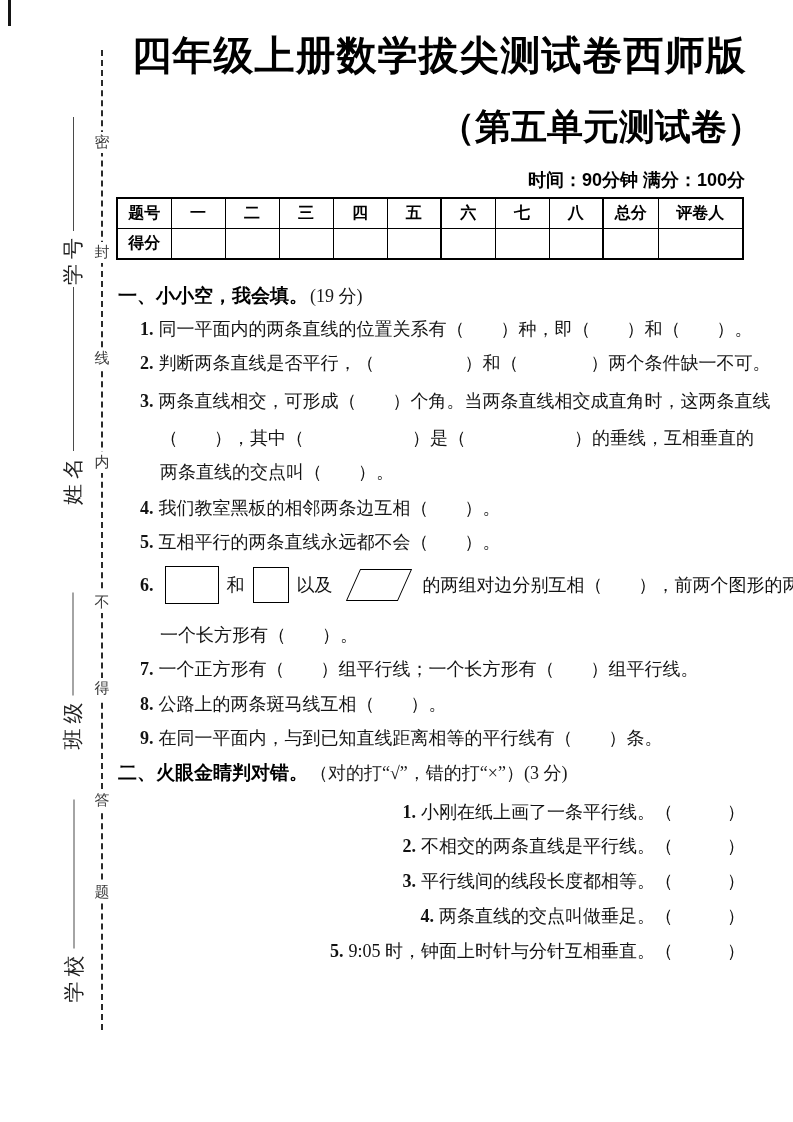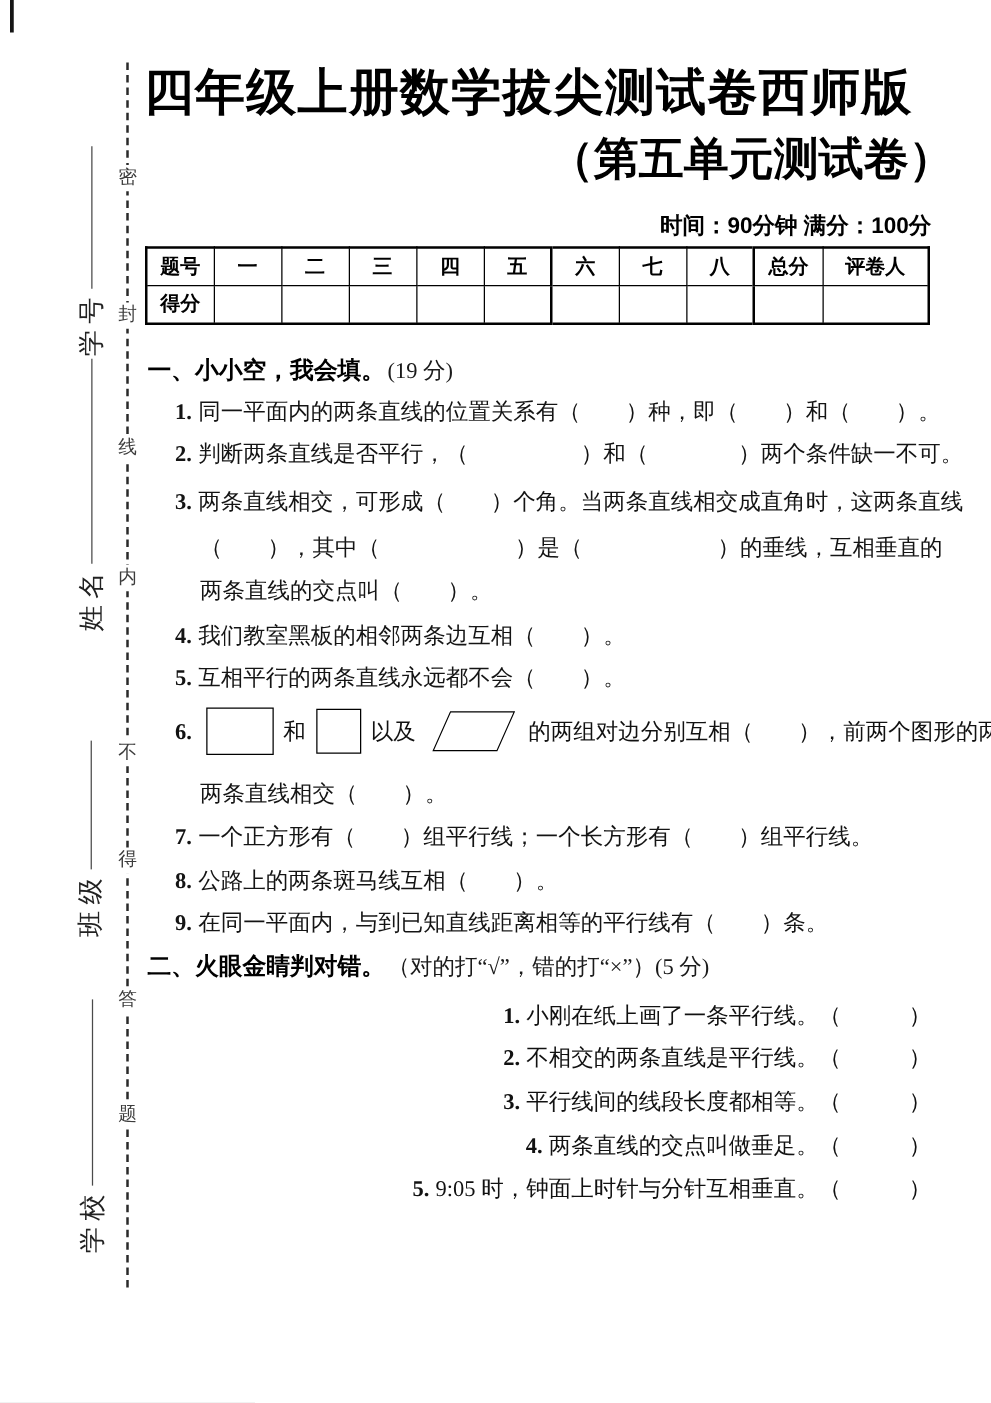--- a/index.html
+++ b/index.html
@@ -16,22 +16,22 @@
     font-size:15px; color:#3c3c3c; background:#fff; padding:3px 0; line-height:1;
   }
   .side-group{
     position:absolute; height:24px; display:flex; align-items:center;
     transform:rotate(-90deg);
   }
   .side-label{font-size:21px; letter-spacing:5px; color:#222; white-space:nowrap; line-height:1;}
   .side-fill-line{flex:1; height:0; border-bottom:1.5px solid #4a4a4a; margin-left:2px;}
   
   .title{
-    position:absolute; left:115px; top:46px; width:648px; margin:0;
-    text-align:left; font-family:"Liberation Sans","DejaVu Sans",sans-serif;
+    position:absolute; left:115px; top:28px; width:648px; margin:0;
+    text-align:center; font-family:"Liberation Sans","DejaVu Sans",sans-serif;
     font-size:40px; font-weight:900; letter-spacing:1px; color:#000;
   }
   .subtitle{
     position:absolute; left:115px; top:103px; width:648px; margin:0;
     text-align:right; font-family:"Liberation Sans","DejaVu Sans",sans-serif;
     font-size:36px; font-weight:900; color:#000;
   }
   .info{
     position:absolute; left:115px; top:168px; width:630px; text-align:right;
     font-family:"Liberation Sans","DejaVu Sans",sans-serif; font-size:18px; font-weight:700; color:#000;
@@ -168,28 +168,28 @@
     <span class="q-num">6.</span>
     <span class="shape-rect"></span>
     <span>和</span>
     <span class="shape-square"></span>
     <span>以及</span>
     <span class="shape-para-wrap">
         <span class="shape-para"></span>
       </span>
     <span>的两组对边分别互相（　　），前两个图形的两</span>
   </div>
-  <div class="q-line" style="top:622px;left:160px"><span class="q-num"></span><span>两条直线相交（　　）。</span></div>
+  <div class="q-line" style="top:622px;left:160px"><span class="q-num"></span><span>一个长方形有（　　）。</span></div>
 
   <div class="q-line" style="top:656px;left:140px"><span class="q-num">7.</span><span>一个正方形有（　　）组平行线；一个长方形有（　　）组平行线。</span></div>
   <div class="q-line" style="top:691px;left:140px"><span class="q-num">8.</span><span>公路上的两条斑马线互相（　　）。</span></div>
   <div class="q-line" style="top:725px;left:140px"><span class="q-num">9.</span><span>在同一平面内，与到已知直线距离相等的平行线有（　　）条。</span></div>
 
   <div class="sec-heading" style="top:760px">
-    <span class="h-bold">二、火眼金睛判对错。</span><span class="h-light">（对的打“√”，错的打“×”）(5 分)</span>
+    <span class="h-bold">二、火眼金睛判对错。</span><span class="h-light">（对的打“√”，错的打“×”）(3 分)</span>
   </div>
 
   <div class="tf-line" style="top:799px">
     <span><span class="q-num">1.</span><span>小刚在纸上画了一条平行线。</span></span>
     <span class="tf-blank">（　　　）</span>
   </div>
   <div class="tf-line" style="top:833px">
     <span><span class="q-num">2.</span><span>不相交的两条直线是平行线。</span></span>
     <span class="tf-blank">（　　　）</span>
   </div>

